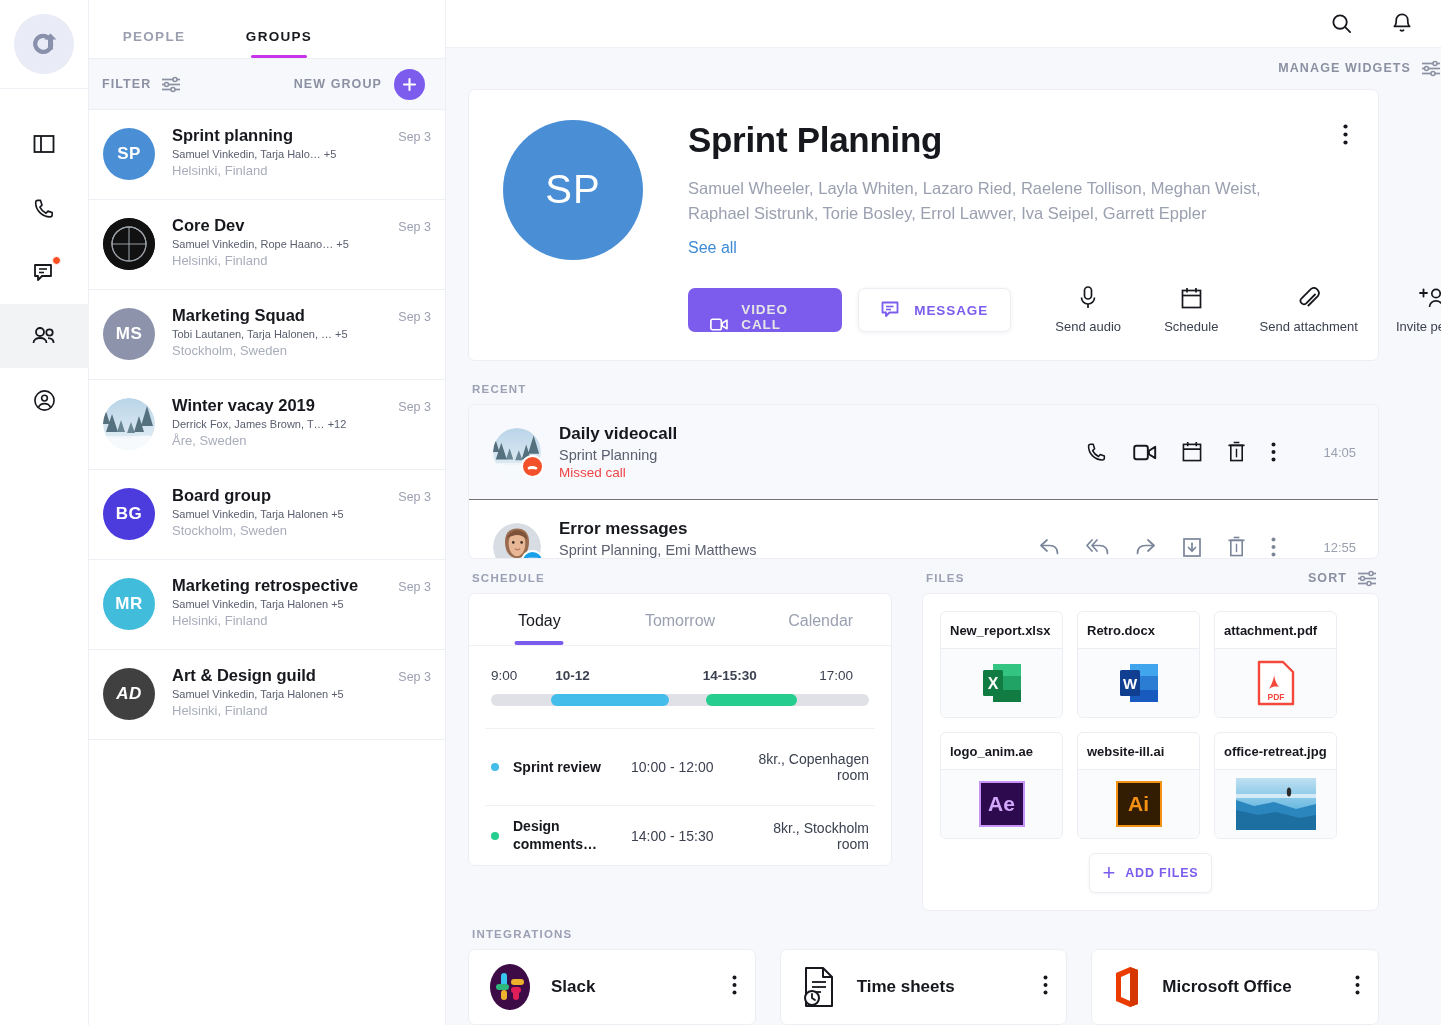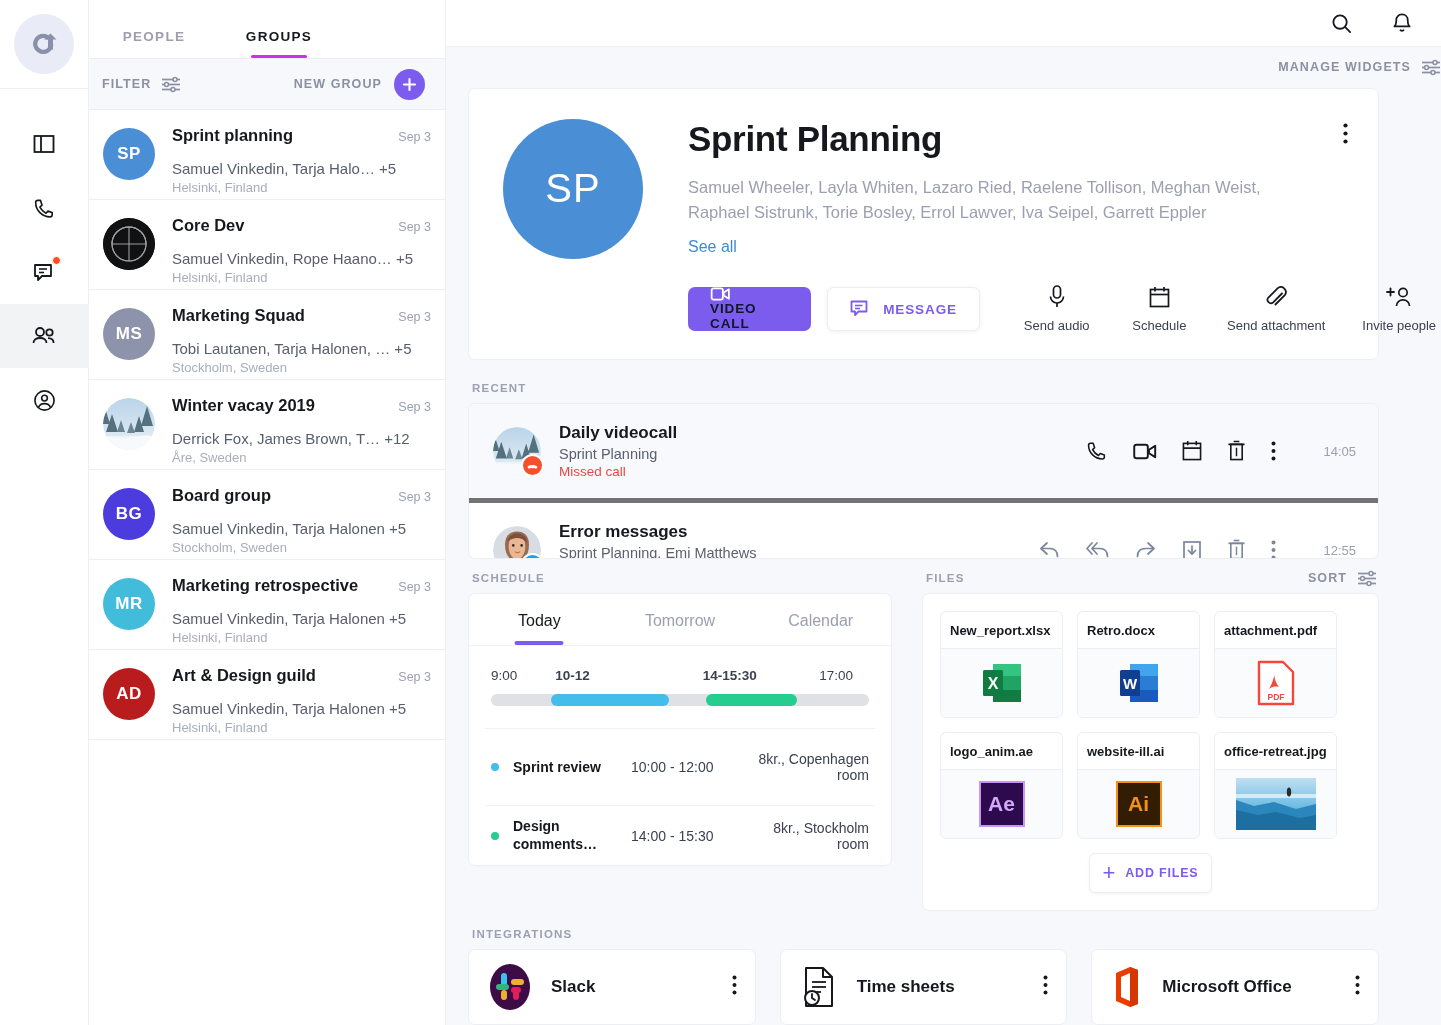--- a/index.html
+++ b/index.html
@@ -95,21 +95,21 @@
     width: 52px; height: 52px; border-radius: 50%;
     display: flex; align-items: center; justify-content: center;
     color: #fff; font-size: 17px; font-weight: 600; letter-spacing: .5px;
     flex: 0 0 52px; overflow: hidden; margin-top: 2px;
   }
   .g-body { flex: 1; padding-left: 17px; min-width: 0; }
   .g-top { display: flex; align-items: baseline; }
   .g-name { font-size: 16.5px; font-weight: 700; color: #16181d; flex: 1;
             white-space: nowrap; overflow: hidden; text-overflow: ellipsis; }
   .g-date { font-size: 12.5px; color: #9b9fb0; padding-left: 8px; }
-  .g-members { font-size: 15px; color: #595e6e; margin-top: 15px;
+  .g-members { font-size: 11px; color: #595e6e; margin-top: 3px;
                white-space: nowrap; overflow: hidden; }
   .g-loc { font-size: 13px; color: #a9adbb; margin-top: 3px; }
 
   
   .main {
     flex: 1; height: 1025px; background: #f7f8fb;
     display: flex; flex-direction: column; overflow: hidden;
   }
   .main-head {
     height: 59px; background: #fff; border-bottom: 1px solid #edeff4;
@@ -136,23 +136,23 @@
     font-size: 40px; letter-spacing: 1px; flex: 0 0 140px;
   }
   .p-body { padding-left: 45px; flex: 1; }
   .p-title { font-size: 35px; font-weight: 700; letter-spacing: -.3px; color: #16181d; }
   .p-members { font-size: 16.5px; color: #9ba0b0; line-height: 1.5; margin-top: 16px; max-width: 600px; }
   .p-seeall { font-size: 16px; color: #3d8bd6; margin-top: 14px; cursor: pointer; display:inline-block; }
   .kebab { position: absolute; top: 34px; right: 30px; cursor: pointer; }
 
   .actions { display: flex; align-items: center; margin-top: 29px; }
   .btn-video {
-    background: #7b5ced; color: #0f172a; border-radius: 7px;
-    height: 44px; padding: 0 22px; display: flex; align-items: flex-start;
-    font-size: 13.5px; font-weight: 700; letter-spacing: .9px; cursor: pointer; flex-direction: column;
+    background: #7b5ced; color: #e5e5e5; border-radius: 7px;
+    height: 44px; padding: 0 22px; display: flex; align-items: flex-end;
+    font-size: 13.5px; font-weight: 700; letter-spacing: .9px; cursor: pointer;
   }
   .btn-msg {
     background: #fff; color: #7b5ced; border-radius: 7px;
     border: 1px solid #eceef3; box-shadow: 0 1px 4px rgba(40,45,80,.07);
     height: 44px; padding: 0 22px; display: flex; align-items: center;
     font-size: 13.5px; font-weight: 700; letter-spacing: .9px; margin-left: 16px; cursor: pointer;
   }
   .btn-video svg, .btn-msg svg { margin-right: 13px; }
   .mini-action {
     display: flex; flex-direction: column; align-items: center;
@@ -161,21 +161,21 @@
   .mini-action .lbl { font-size: 13px; color: #3c4150; margin-top: 9px; white-space: nowrap; }
 
   .sec-label {
     font-size: 11.5px; font-weight: 700; letter-spacing: 1.2px;
     color: #9ba0b4; margin: 22px 0 9px 26px;
   }
 
   .recent-card { margin: 0 62px 0 22px; overflow: hidden; }
   .recent-row {
     display: flex; align-items: center; padding: 19px 22px 19px 24px;
-    border-bottom: 5px solid #737373; position: relative;
+    border-bottom: 1px solid #737373; position: relative;
   }
   .recent-row:last-child { border-bottom: none; }
   .recent-row.highlight { background: #f7f9fc; }
   .r-avatar { width: 48px; height: 48px; border-radius: 50%; position: relative; flex: 0 0 48px; overflow: visible; }
   .r-av-img { width: 48px; height: 48px; border-radius: 50%; overflow: hidden; }
   .r-badge {
     position: absolute; bottom: -2px; right: -3px;
     width: 23px; height: 23px; border-radius: 50%;
     border: 2px solid #fff; display: flex; align-items: center; justify-content: center;
   }
@@ -446,21 +446,21 @@
           <div class="g-top">
             <span class="g-name">Marketing retrospective</span>
             <span class="g-date">Sep 3</span>
           </div>
           <div class="g-members">Samuel Vinkedin, Tarja Halonen +5</div>
           <div class="g-loc">Helsinki, Finland</div>
         </div>
       </div>
 
       <div class="group-row">
-        <div class="g-avatar" style="background:#b91c1c;">
+        <div class="g-avatar" style="background:#404040;font-style:italic;">
           <span>AD</span>
         </div>
         <div class="g-body">
           <div class="g-top">
             <span class="g-name">Art &amp; Design guild</span>
             <span class="g-date">Sep 3</span>
           </div>
           <div class="g-members">Samuel Vinkedin, Tarja Halonen +5</div>
           <div class="g-loc">Helsinki, Finland</div>
         </div>

